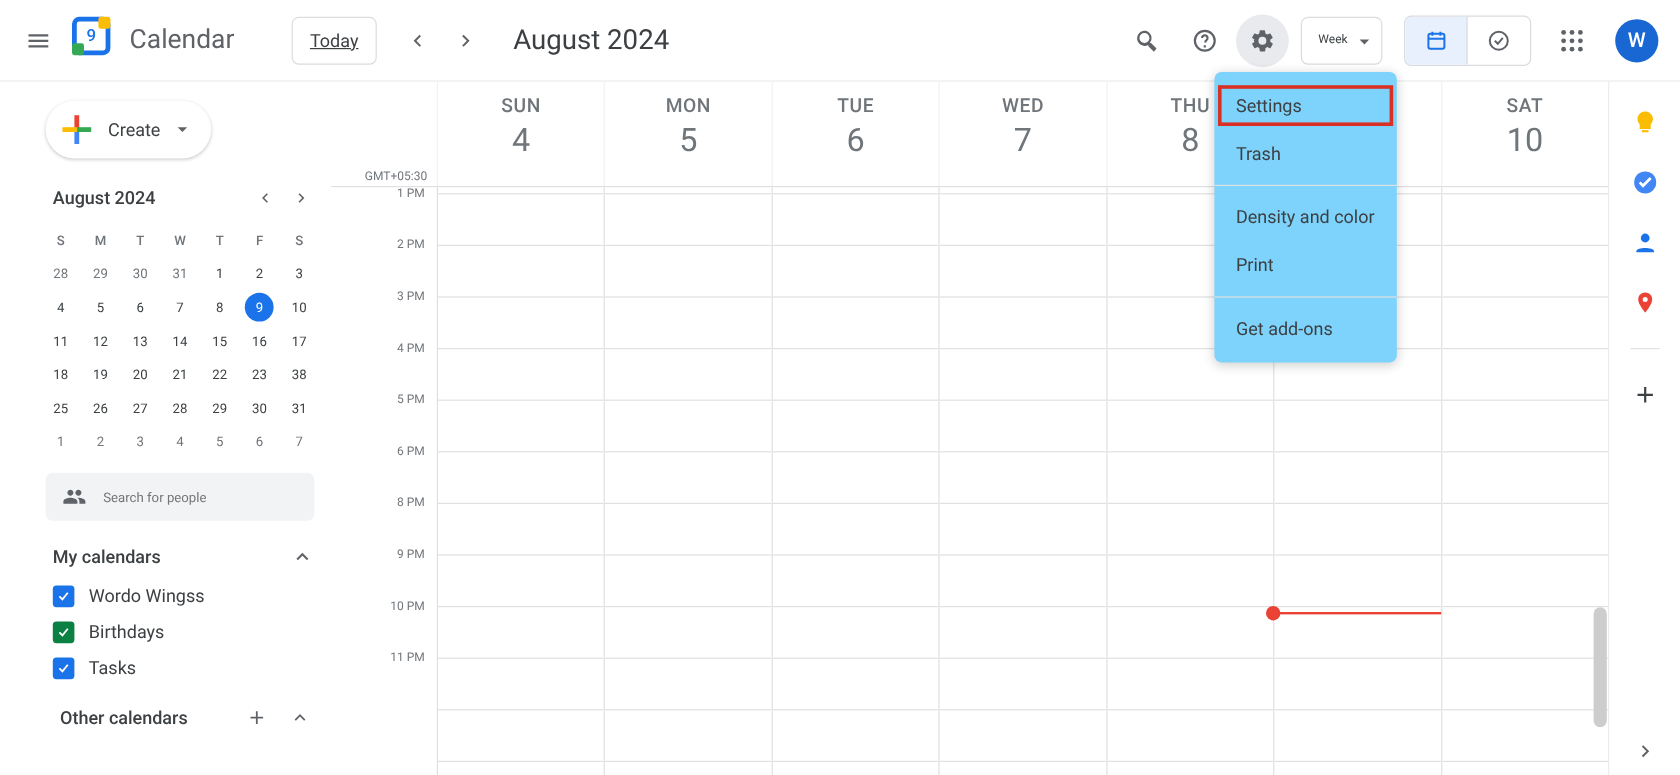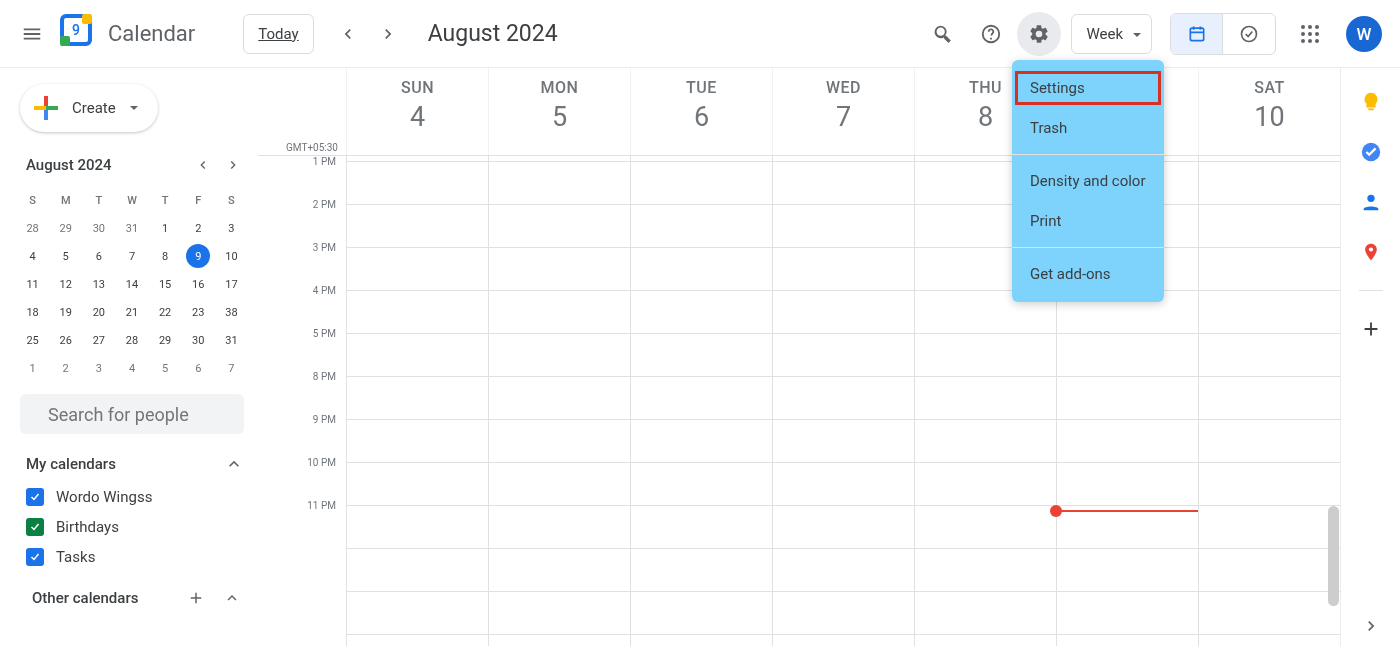--- a/index.html
+++ b/index.html
@@ -16,59 +16,59 @@
 .logo-num { font-size: 14px; color: #1a73e8; font-weight:500; }
 .logo-text { font-size: 22px; color: #5f6368; font-weight: 400; }
 .today-btn { height: 40px; padding: 0 14px; border: 1px solid #dadce0; border-radius: 6px; background: #fff; font-size: 15px; color: #3c4043; cursor: pointer; margin-right: 14px; text-decoration: underline; }
 .nav-arrows { display: flex; gap: 0; margin-right: 20px; }
 .arrow-btn { width: 40px; height: 40px; display: flex; align-items: center; justify-content: center; border-radius: 50%; cursor: pointer; color: #5f6368; }
 .month-title { font-size: 23px; color: #3c4043; font-weight: 400; flex: 0 0 auto; }
 .header-spacer { flex: 1; }
 .header-right { display: flex; align-items: center; gap: 4px; }
 .icon-btn { width: 44px; height: 44px; display: flex; align-items: center; justify-content: center; border-radius: 50%; cursor: pointer; color: #5f6368; }
 .icon-btn.active-gear { background: #e8eaed; }
-.view-select { height: 40px; padding: 0 28px 0 14px; border: 1px solid #dadce0; border-radius: 6px; background: #fff; font-size: 15px; color: #3c4043; cursor: pointer; display: flex; align-items: center; position: relative; margin: 0 6px; }
+.view-select { height: 40px; padding: 0 28px 0 14px; border: 1px solid #dadce0; border-radius: 6px; background: #fff; font-size: 10px; color: #3c4043; cursor: pointer; display: flex; align-items: center; position: relative; margin: 0 6px; }
 .view-select::after { content: ''; position: absolute; right: 10px; top: 18px; border: 4px solid transparent; border-top-color: #5f6368; }
 .toggle-group { display: flex; border: 1px solid #dadce0; border-radius: 6px; overflow: hidden; margin: 0 8px; }
 .toggle-btn { width: 52px; height: 40px; display: flex; align-items: center; justify-content: center; cursor: pointer; }
 .toggle-btn.active { background: #e8f0fe; }
 .toggle-btn:first-child { border-right: 1px solid #dadce0; }
 .apps-btn { width: 44px; height: 44px; display: flex; align-items: center; justify-content: center; cursor: pointer; }
 .avatar { width: 36px; height: 36px; border-radius: 50%; background: #1967d2; color: #fff; display: flex; align-items: center; justify-content: center; font-size: 17px; font-weight: 500; cursor: pointer; margin: 0 10px; }
 
 
 .apps-grid { width:18px; height:18px; display:grid; grid-template-columns:repeat(3,4px); grid-template-rows:repeat(3,4px); gap:3px; }
 .apps-grid span { background:#5f6368; border-radius:50%; }
 
 
 .main { display: flex; height: 578px; }
 
 
-.sidebar { width: 258px; padding: 16px 10px 0 16px; overflow: hidden; }
+.sidebar { width: 258px; padding: 16px 10px 0 16px; overflow: hidden; margin-left: 18px; }
 .create-btn { display: flex; align-items: center; gap: 14px; height: 48px; padding: 0 20px 0 14px; border: none; border-radius: 24px; background: #fff; box-shadow: 0 1px 3px rgba(60,64,67,.3); cursor: pointer; font-size: 15px; color: #3c4043; margin-bottom: 18px; margin-left: 4px; }
 .plus-icon { width: 24px; height: 24px; position: relative; }
 .plus-icon::before, .plus-icon::after { content:''; position:absolute; background: #34a853; }
 .plus-icon::before { left:10px; top:0; width:4px; height:24px; background: linear-gradient(#ea4335 50%, #4285f4 50%); }
 .plus-icon::after { top:10px; left:0; width:24px; height:4px; background: linear-gradient(90deg, #fbbc04 50%, #34a853 50%); }
 .create-drop { border: 4px solid transparent; border-top-color: #5f6368; margin-top: 4px; }
 
 .mini-header { display: flex; align-items: center; margin: 0 0 6px 10px; }
 .mini-title { font-size: 15px; color: #3c4043; font-weight: 500; flex: 1; }
 .mini-nav { display: flex; gap: 0; }
 .mini-arrow { width: 30px; height: 30px; display: flex; align-items: center; justify-content: center; cursor: pointer; color: #5f6368; border-radius: 50%; }
 
 .mini-cal { width: 100%; }
 .mini-row { display: flex; }
 .mini-cell { flex: 1; height: 28px; display: flex; align-items: center; justify-content: center; font-size: 11px; color: #70757a; cursor: pointer; }
 .mini-cell.dow { font-weight: 500; color:#70757a; }
 .mini-cell.inmonth { color: #3c4043; }
 .mini-cell.today span { width: 24px; height: 24px; border-radius: 50%; background: #1a73e8; color: #fff; display: flex; align-items: center; justify-content: center; }
 
 .search-people { display: flex; align-items: center; gap: 14px; height: 40px; background: #f1f3f4; border-radius: 6px; padding: 0 14px; margin: 12px 4px; color: #5f6368; font-size: 15px; }
-.search-people input { border: none; background: transparent; outline: none; font-size: 18px; color: #a16207; flex: 1; }
+.search-people input { border: none; background: transparent; outline: none; font-size: 11px; color: #a16207; flex: 1; }
 
 .cal-section { margin: 10px 4px 0 4px; }
 .cal-section-header { display: flex; align-items: center; height: 36px; cursor: pointer; gap: 26px; }
 .cal-section-title { font-size: 15px; font-weight: 500; color: #3c4043; flex: 1; padding-left: 6px; }
 .cal-item { display: flex; align-items: center; gap: 12px; height: 30px; padding-left: 6px; font-size: 15px; color: #3c4043; }
 .cal-check { width: 18px; height: 18px; border-radius: 3px; display: flex; align-items: center; justify-content: center; }
 .cal-check svg { stroke: #fff; }
 
 .other-header { display: flex; align-items: center; margin-top: 10px; padding-left: 10px; }
 .other-header .cal-section-title { flex:1; }
@@ -462,20 +462,21 @@
         </div>
     </div>
     <div class="grid-body">
       <div class="time-col" id="time-col">
           <div style="height: 6px;"></div>
           <div class="time-label">1 PM</div>
           <div class="time-label">2 PM</div>
           <div class="time-label">3 PM</div>
           <div class="time-label">4 PM</div>
           <div class="time-label">5 PM</div>
+          <div class="time-label">6 PM</div>
           <div class="time-label">8 PM</div>
           <div class="time-label">9 PM</div>
           <div class="time-label">10 PM</div>
           <div class="time-label">11 PM</div>
         </div>
       <div class="grid-cols" id="grid-cols">
           <div class="grid-col">
             <div class="grid-row first"></div>
             <div class="grid-row"></div>
             <div class="grid-row"></div>

